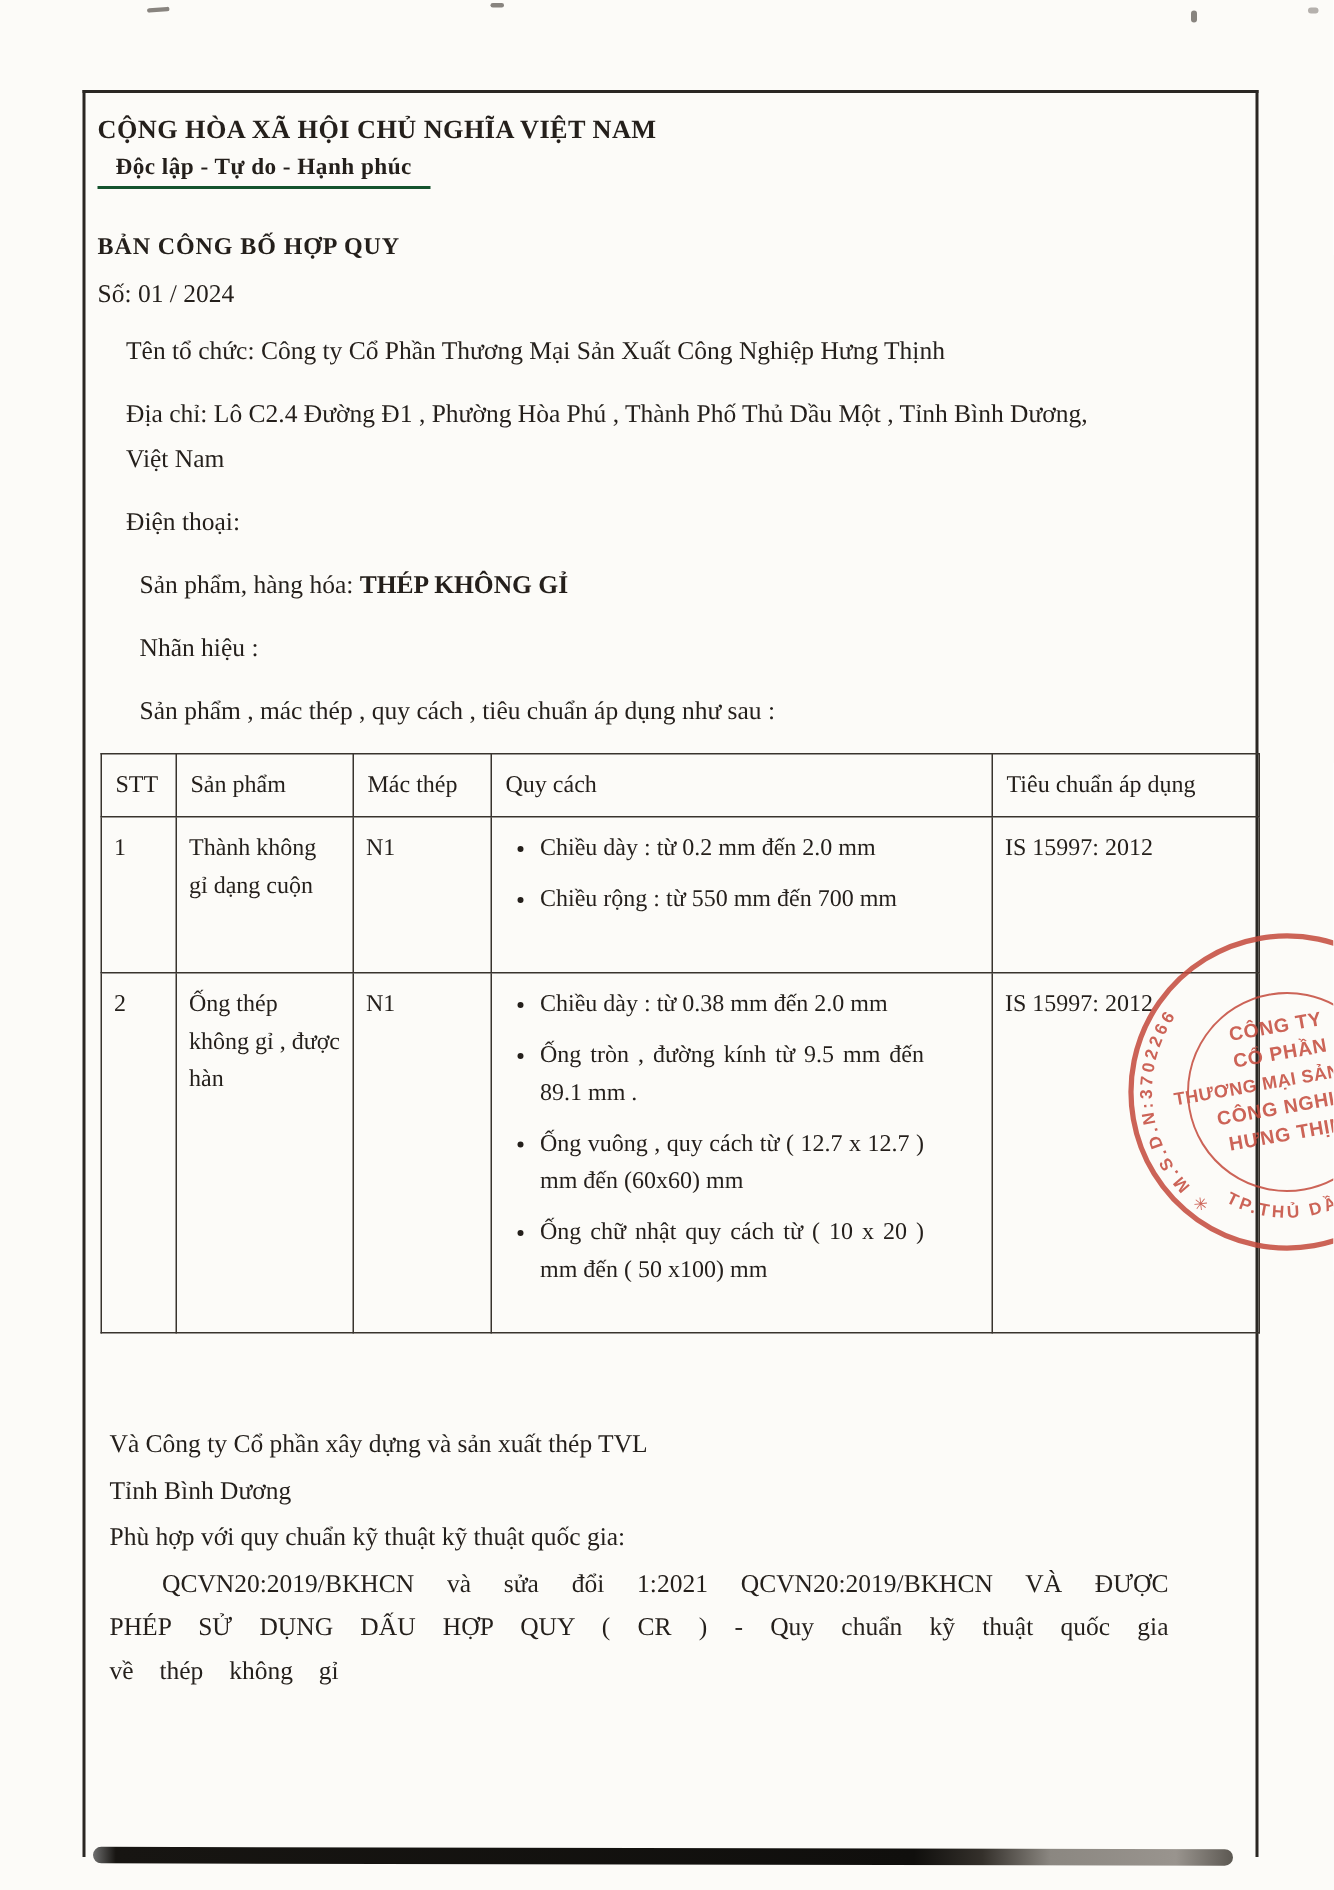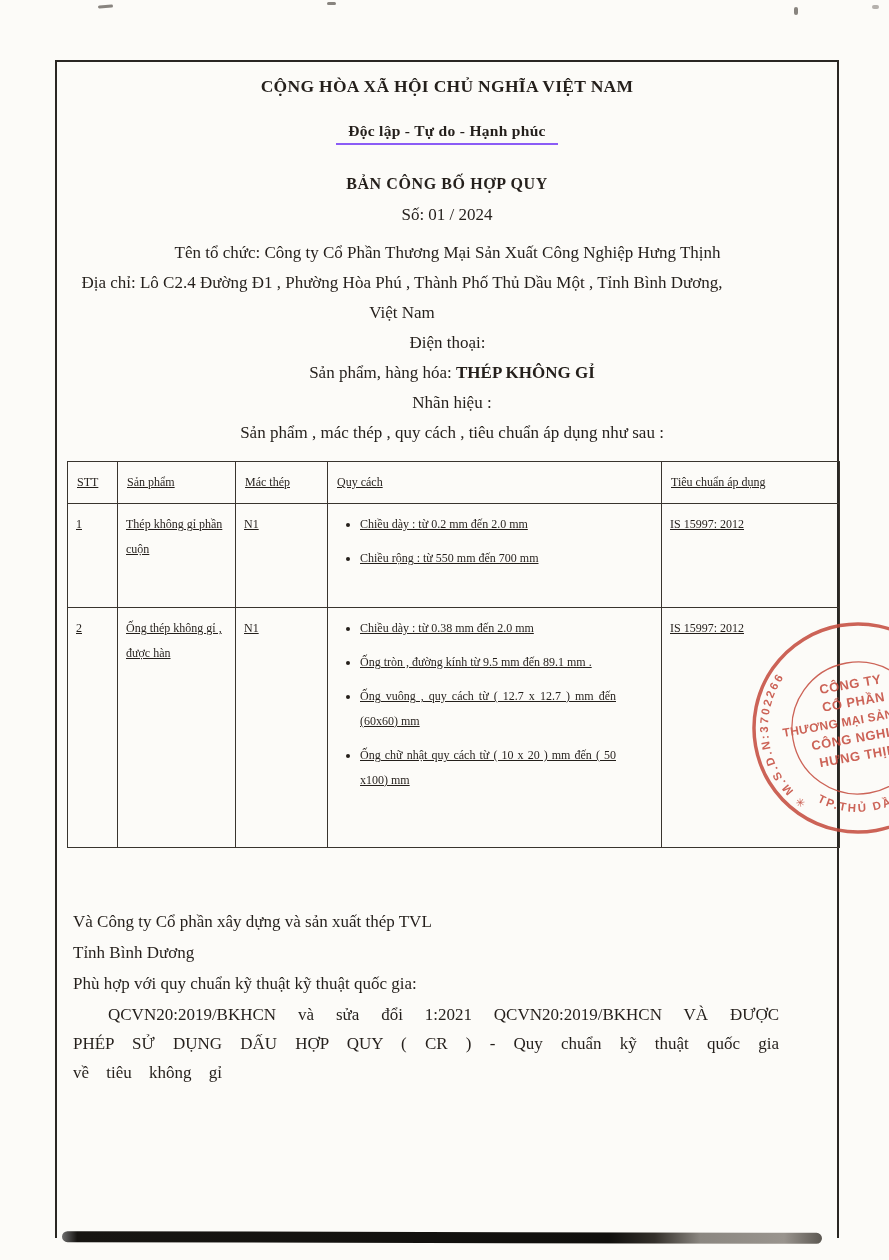--- a/index.html
+++ b/index.html
@@ -7,39 +7,39 @@
     position:relative; width:889px; height:1260px;
     background:#fcfbf8; overflow:hidden;
     font-family:"Liberation Serif","DejaVu Serif",serif;
     color:#241f1b;
   }
   .frame {
     position:absolute; left:55px; top:60px; width:784px; height:1178px;
     border:2px solid #2a2723; border-bottom:none;
     box-sizing:border-box; padding:6px 8px 0 8px;
   }
-  .center { text-align:center; }
+  .center { }
   .bold { font-weight:bold; }
   .nat-title { font-size:17.5px; font-weight:bold; margin-top:8px; letter-spacing:.3px; }
   .motto-wrap { margin-top:6px; }
   .motto {
     display:inline-block; font-size:15.5px; font-weight:bold;
-    border-bottom:2px solid #8b5cf6; padding:0 12px 3px 12px; letter-spacing:.3px;margin-top:19px;
+    border-bottom:2px solid #14532d; padding:0 12px 3px 12px; letter-spacing:.3px;
   }
   .doc-title { font-size:16px; font-weight:bold; margin-top:30px; letter-spacing:.6px; }
   .doc-number { font-size:17px; margin-top:12px; }
 
   .body-block { margin:13px 6px 0 7px; font-size:17px; line-height:30px; }
-  .body-block p { margin:0;text-align:center; }
+  .body-block p { margin:12px; }
   .p-address { max-width:660px; }
   .indent-sm { padding-left:9px; }
 
   .conf-table {
     border-collapse:collapse; table-layout:fixed;
-    margin:13px 0 0 2px; width:772px; font-size:12px;text-decoration:underline;
+    margin:13px 0 0 2px; width:772px; font-size:16px;
   }
   .conf-table th, .conf-table td {
     border:1.5px solid #39342e; font-weight:normal; text-align:left;
     vertical-align:top; padding:8px 8px; line-height:25px;
     overflow:hidden; box-sizing:border-box;
   }
   .conf-table th { vertical-align:middle; height:42px; padding:4px 9px; }
   .th-stt, .cell-stt { text-align:center; }
   .cell-grade { text-align:center; }
   .cell-product { text-align:justify; padding-right:12px; }
@@ -116,21 +116,21 @@
           <th class="th-stt">STT</th>
           <th>Sản phẩm</th>
           <th>Mác thép</th>
           <th>Quy cách</th>
           <th>Tiêu chuẩn áp dụng</th>
         </tr>
       </thead>
       <tbody>
         <tr class="row-coil">
           <td class="cell cell-stt">1</td>
-          <td class="cell cell-product">Thép không gỉ phần cuộn</td>
+          <td class="cell cell-product">Thành không gỉ dạng cuộn</td>
           <td class="cell cell-grade">N1</td>
           <td class="cell cell-specs">
             <ul>
               <li>Chiều dày : từ 0.2 mm đến 2.0 mm</li>
               <li>Chiều rộng : từ 550 mm đến 700 mm</li>
             </ul>
           </td>
           <td class="cell cell-standard">IS 15997: 2012</td>
         </tr>
         <tr class="row-pipe">
@@ -147,21 +147,21 @@
           </td>
           <td class="cell cell-standard">IS 15997: 2012</td>
         </tr>
       </tbody>
     </table>
 
     <div class="notes">
       <p class="note1"><br><span>Và Công ty Cổ phần xây dựng và sản xuất thép TVL</span></p>
       <p class="note3">Tỉnh Bình Dương</p>
       <p class="note4">Phù hợp với quy chuẩn kỹ thuật kỹ thuật quốc gia:</p>
-      <p class="note5">QCVN20:2019/BKHCN và sửa đổi 1:2021 QCVN20:2019/BKHCN VÀ ĐƯỢC PHÉP SỬ DỤNG DẤU HỢP QUY ( CR ) - Quy chuẩn kỹ thuật quốc gia về tiêu không gỉ</p>
+      <p class="note5">QCVN20:2019/BKHCN và sửa đổi 1:2021 QCVN20:2019/BKHCN VÀ ĐƯỢC PHÉP SỬ DỤNG DẤU HỢP QUY ( CR ) - Quy chuẩn kỹ thuật quốc gia về thép không gỉ</p>
     </div>
 
   </div>
 
   <svg class="stamp" viewBox="0 0 232 232">
     <g transform="rotate(-10 116 116)">
       <circle cx="116" cy="116" r="104" fill="none" stroke-width="3.5" stroke="#c4493b"></circle>
       <circle cx="116" cy="116" r="66" fill="none" stroke-width="1.3" stroke="#c4493b"></circle>
       <defs>
         <path id="arcL" d="M 58.2 184.9 A 90 90 0 0 1 78 34.4" fill="none"></path>

